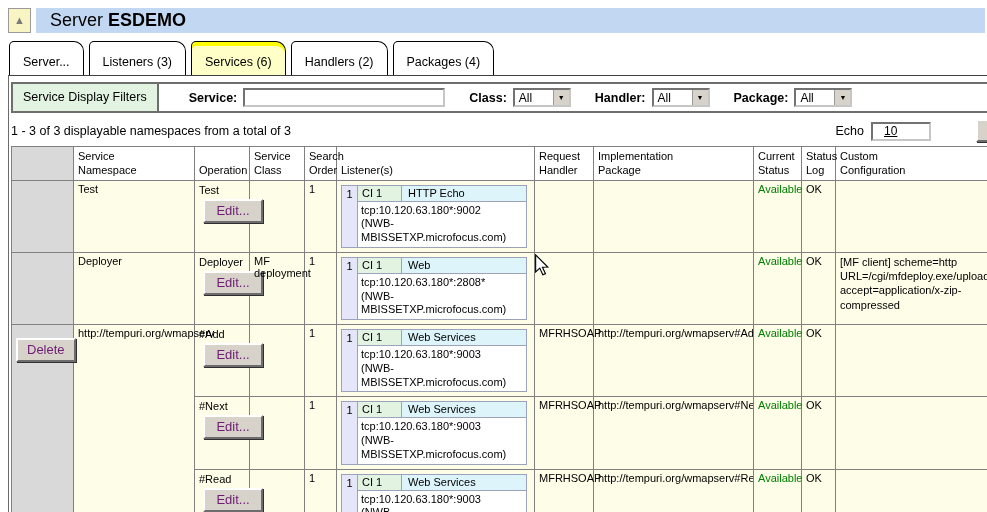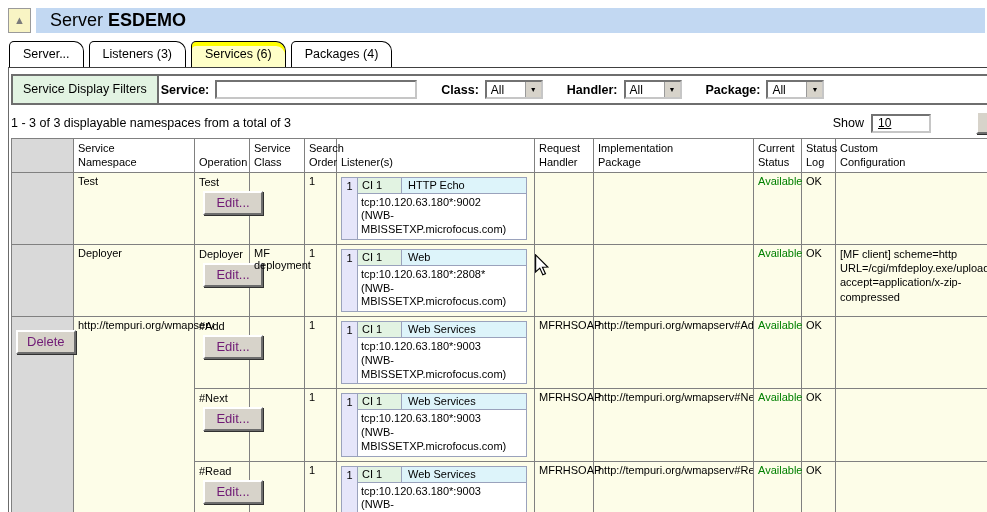--- a/index.html
+++ b/index.html
@@ -22,46 +22,46 @@
   .tbar {
     flex: 1; background: #c2d8f2; font-size: 18px;
     display: flex; align-items: center; padding-left: 14px;
   }
   .tbar b { margin-left: 5px; }
 
   
   .tabs { display: flex; margin-top: 8px; padding-left: 1px; }
   .tab {
     background: #ffffff; border: 1px solid #000; border-bottom: none;
-    border-radius: 5px 10px 0 0; padding: 5px 13px 6px; font-size: 12.5px;
+    border-radius: 5px 10px 0 0; padding: 13px 13px 6px; font-size: 12.5px;
     margin-right: 5px; cursor: pointer; position: relative;
   }
   .tab.active { background: #ffffc8; box-shadow: inset 0 4px 0 #ffff00; }
 
   
   .content { border-top: 1px solid #404040; border-left: 1px solid #6b6b6b; padding: 6px 0 0 2px; }
 
   
   .filterbar { display: flex; align-items: stretch; border: 2px solid #6e6e6e; width: 995px; background: #fff; height: 31px; }
   .f-title { background: #e2f3e2; padding: 6px 10px; border-right: 2px solid #6e6e6e; font-size: 12.5px; white-space: nowrap; }
-  .f-fields { display: flex; align-items: center; padding-left: 2px; gap: 6px; }
+  .f-fields { display: flex; align-items: center; padding-left: 30px; gap: 6px; }
   .f-label { font-weight: bold; font-size: 12.5px; margin-left: 18px; }
   .f-label:first-child { margin-left: 0; }
   .txtinput {
     height: 19px; width: 202px; border: 2px inset #c6c6c6; background: #fff;
     font: 12px "Liberation Sans", sans-serif; padding: 0 3px;
   }
   .fakeselect { display: inline-flex; border: 2px inset #c6c6c6; background: #fff; height: 19px; align-items: stretch; cursor: pointer; }
   .fs-text { padding: 1px 4px 0; font-size: 12px; min-width: 38px; }
   .fs-arrow { width: 16px; background: #d7d3ca; border-left: 1px solid #9a9a9a; display: flex; align-items: center; justify-content: center; font-size: 7px; color: #000; }
 
   
   .pgrow { position: relative; display: flex; align-items: center; height: 26px; margin: 5px 0 2px 0; font-size: 12.5px; }
   .pg-right { margin-left: auto; margin-right: 56px; display: flex; align-items: center; gap: 7px; }
-  .showinput { width: 60px; height: 19px; border: 2px inset #c6c6c6; font: 12px "Liberation Sans", sans-serif; padding: 0 5px; text-decoration: underline; }
+  .showinput { width: 60px; height: 19px; border: 2px inset #c6c6c6; font: 12px "Liberation Sans", sans-serif; padding: 0 11px; text-decoration: underline; }
   .cutbtn { position: absolute; left: 965px; top: 1px; width: 42px; height: 23px; }
 
   
   .btn {
     background: #d7d3ca; border: 2px solid; border-color: #ffffff #6d6d6d #6d6d6d #ffffff;
     box-shadow: 1px 1px 0 #303030; font: 13px "Liberation Sans", sans-serif;
     padding: 2px 9px 3px; cursor: pointer; color: #701a75;
   }
 
   
@@ -99,20 +99,21 @@
   <div class="tbar">
     <span>Server</span>
     <b>ESDEMO</b>
   </div>
 </div>
 
 <div class="tabs">
   <div class="tab">Server...</div>
   <div class="tab">Listeners (3)</div>
   <div class="tab active">Services (6)</div>
+  <div class="tab">Handlers (2)</div>
   <div class="tab">Packages (4)</div>
 </div>
 
 <div class="content">
 
   <div class="filterbar">
     <div class="f-title">Service Display Filters</div>
     <div class="f-fields">
       <span class="f-label">Service:</span>
       <input class="txtinput" type="text" value="" style="">
@@ -130,21 +131,21 @@
       <span class="fakeselect">
         <span class="fs-text">All</span>
         <span class="fs-arrow">▼</span>
       </span>
     </div>
   </div>
 
   <div class="pgrow">
     <span>1 - 3 of 3 displayable namespaces from a total of 3</span>
     <span class="pg-right">
-      <span>Show</span>
+      <span>Echo</span>
       <input class="showinput" type="text" value="10" style="">
     </span>
     <button class="btn cutbtn"></button>
   </div>
 
   <table class="grid">
     <colgroup>
       <col style="width:62px">
         <col style="width:121px">
         <col style="width:55px">

